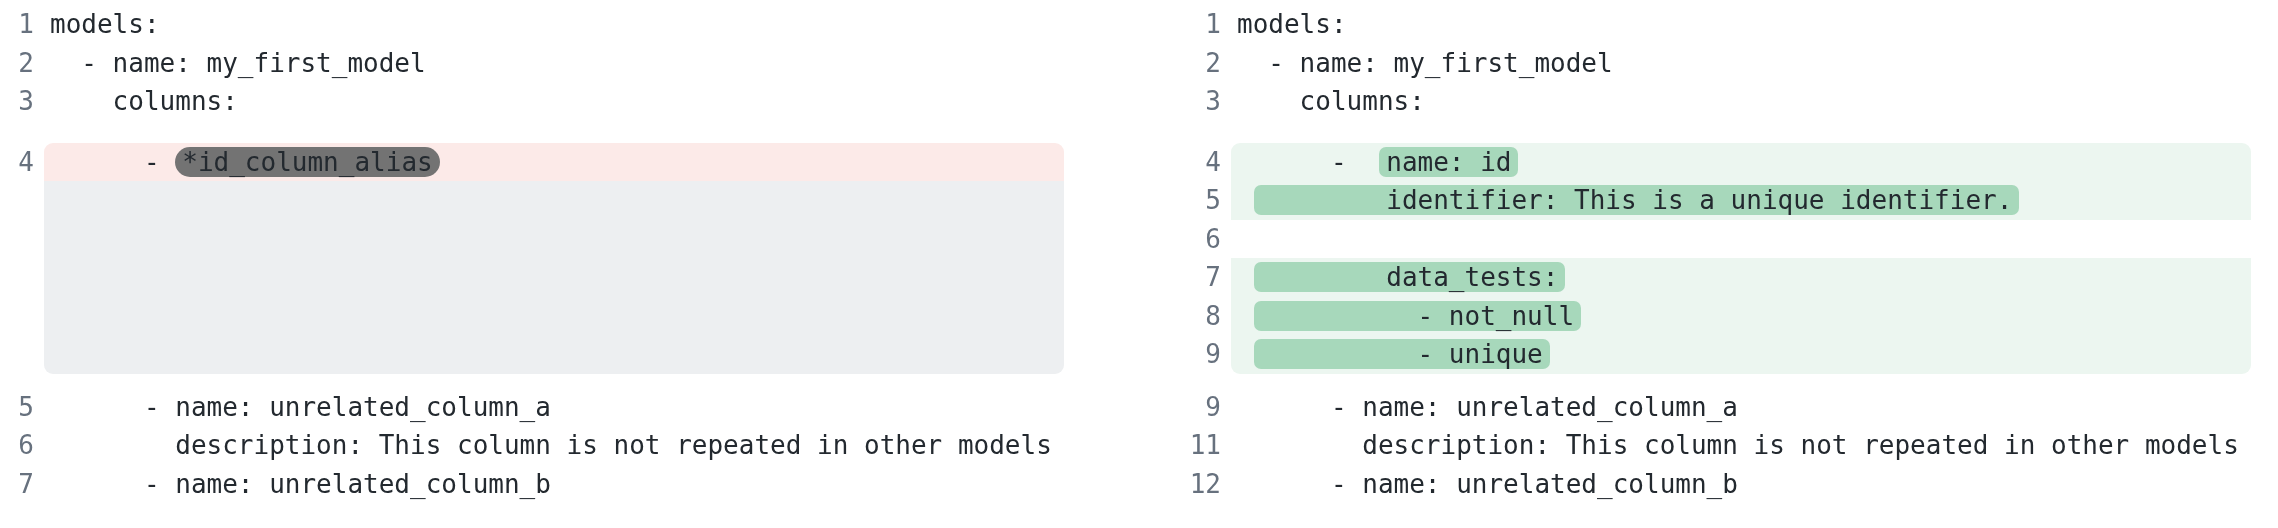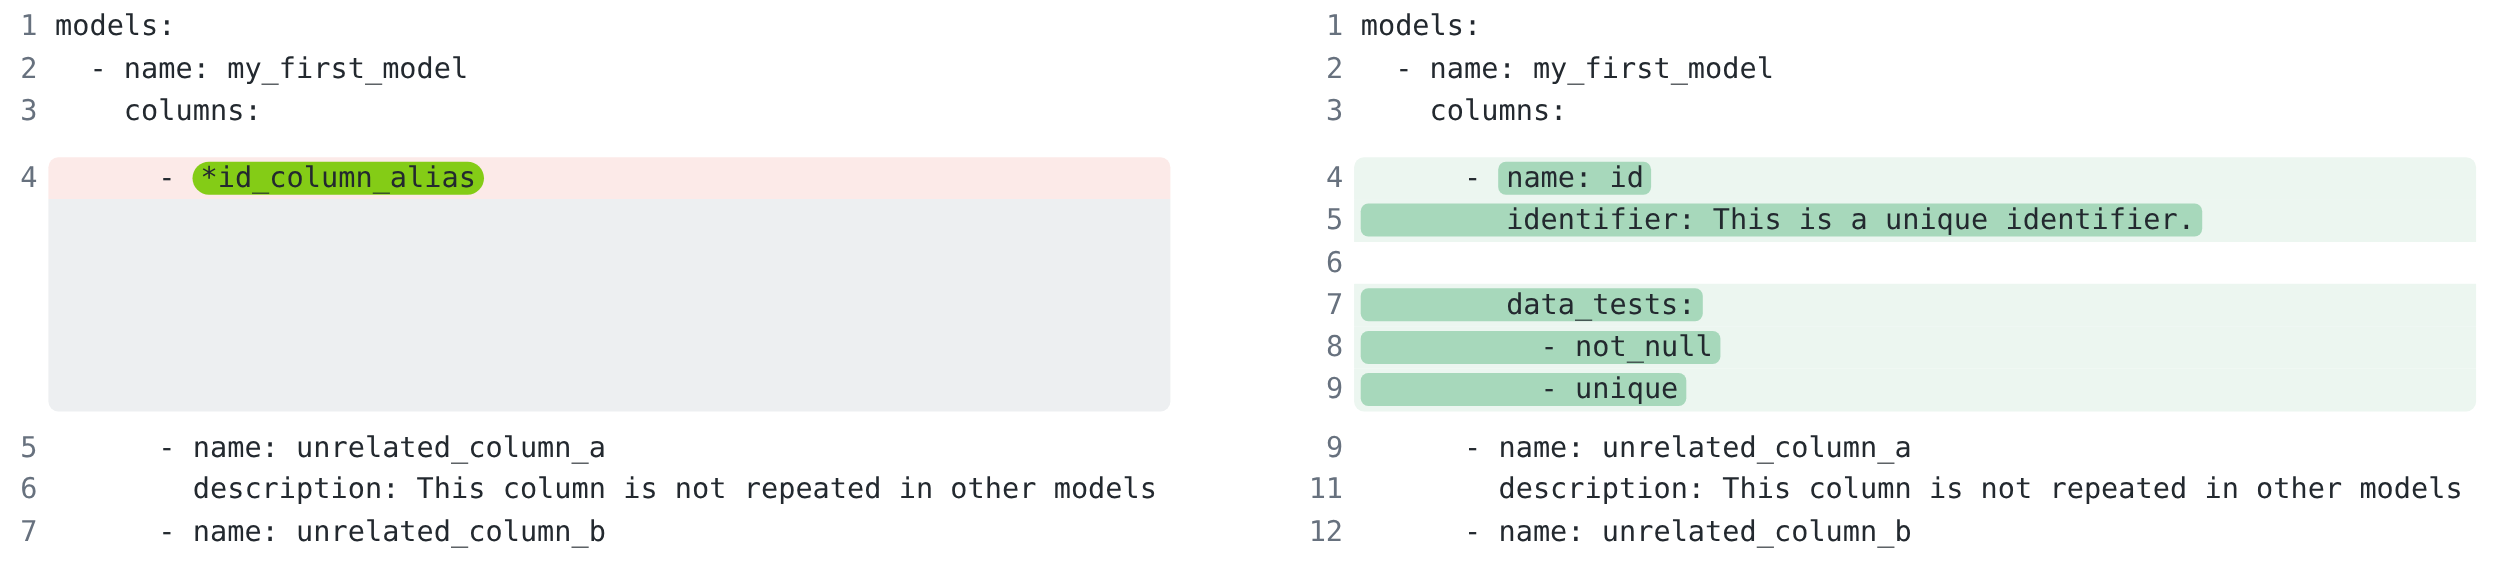--- a/index.html
+++ b/index.html
@@ -20,22 +20,22 @@
   
   .bg{
     margin-left:-6px;padding-left:6px;width:1020px;box-sizing:border-box;
     height:100%;display:flex;align-items:center;white-space:pre;
   }
   .bg-del{background:#fceae8;border-radius:9px 9px 0 0;}
   .bg-add{background:#ecf6f0;}
   .bg-add.first{border-radius:9px 9px 0 0;}
   .bg-add.last{border-radius:0 0 9px 9px;text-align:center;}
   .tok{display:inline-block;line-height:30px;padding:0 7px;border-radius:7px;white-space:pre;}
-  .tok-del{background:#84cc16;border-radius:15px;}
-  .tok-add{background:#a7d8bb;}
+  .tok-del{background:#737373;border-radius:15px;}
+  .tok-add{background:#a7d8bb;margin-left:17px;}
   .changed-group{margin:22px 0 14px 0;}
   .filler{
     margin-left:44px;width:1020px;height:192.5px;
     background:#edeff1;border-radius:0 0 9px 9px;
   }
 </style>
 </head>
 <body>
 
 <div class="diff">

